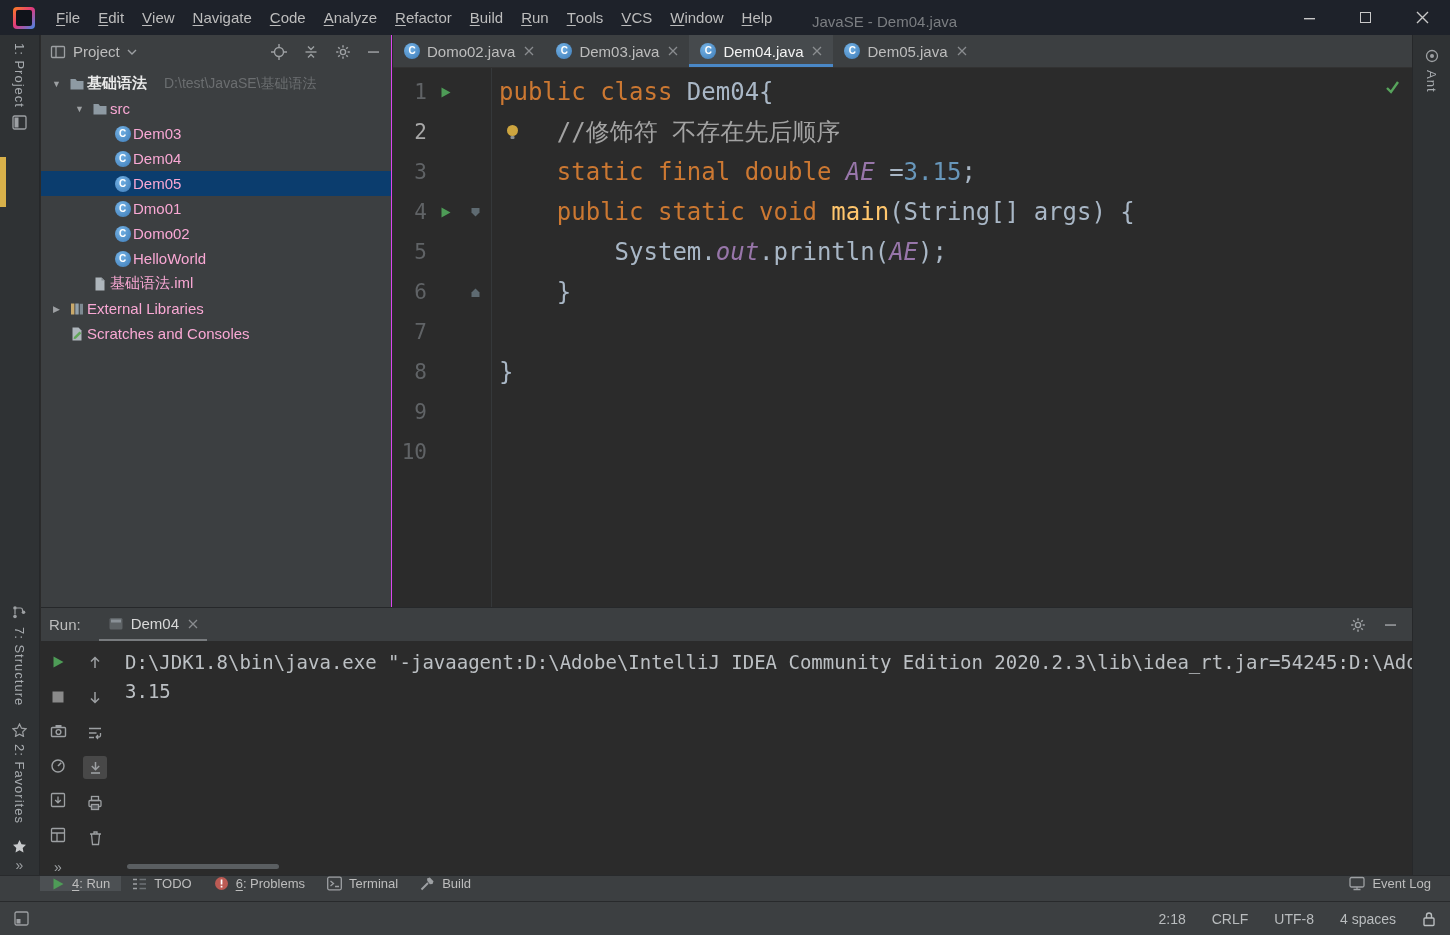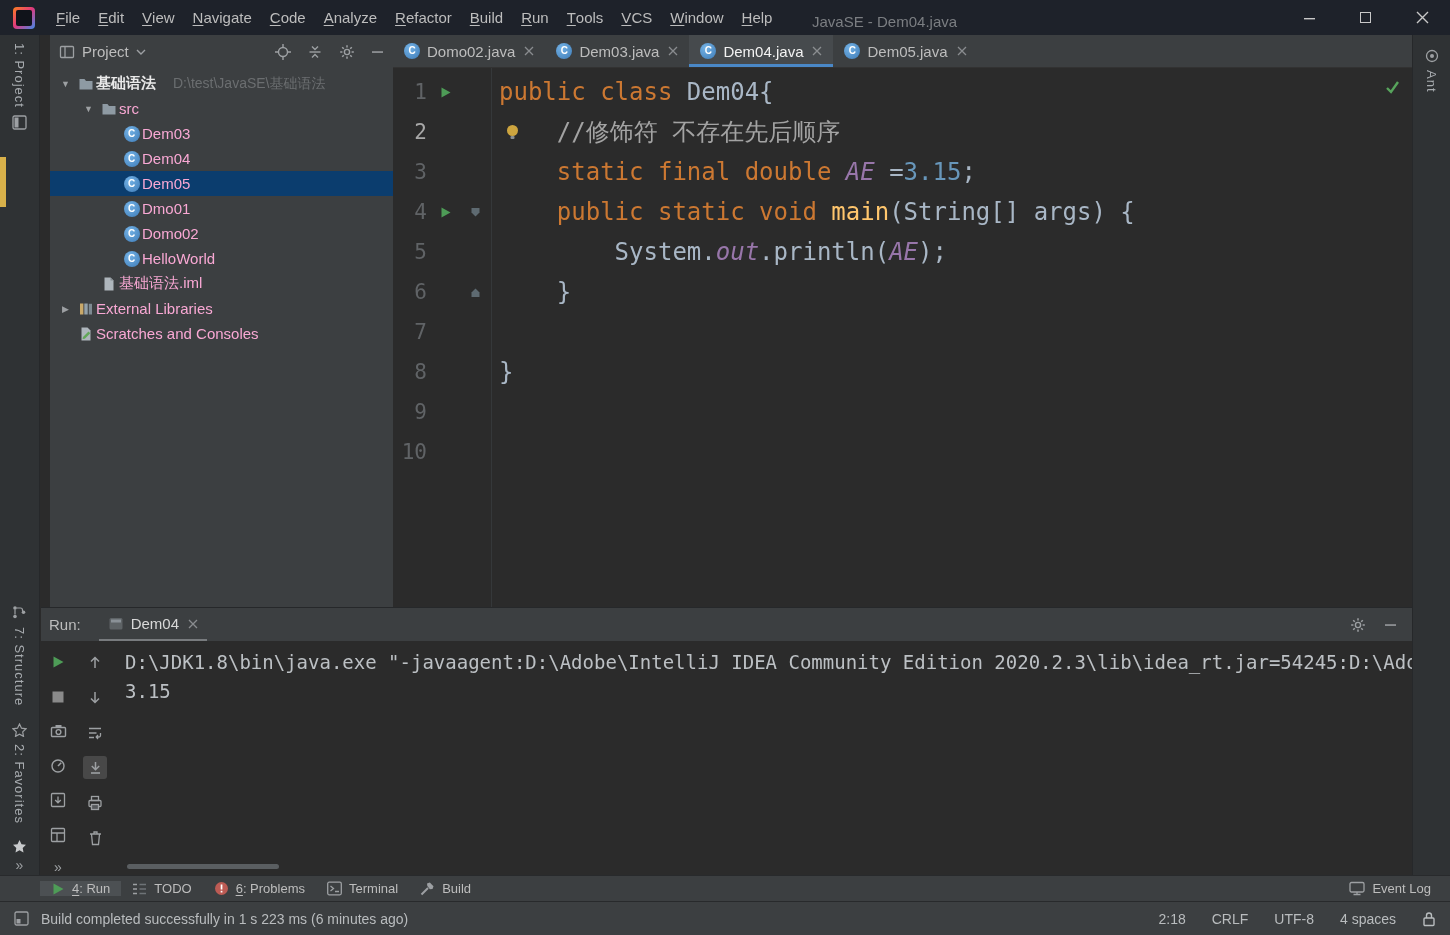--- a/index.html
+++ b/index.html
@@ -26,21 +26,21 @@
 .v-label{writing-mode:vertical-rl;font-size:13px;color:#A8ACB0;letter-spacing:1px;white-space:nowrap}
 .sb-project{top:8px}
 .sb-structure{top:570px}
 .sb-favorites{top:688px}
 .stripe-star{position:absolute;top:804px;left:0;width:100%;display:flex;justify-content:center}
 .stripe-more{position:absolute;top:822px;left:0;width:100%;text-align:center;font-size:14px;color:#9DA0A3}
 .sb-ant{top:14px}
 .yellow-artifact{position:absolute;left:0;top:122px;width:6px;height:50px;background:#D8B14A}
 
 
-.project-panel{position:absolute;left:50px;top:35px;width:351px;height:572px;background:#3C3F41;border-right:6px solid #d946ef}
+.project-panel{position:absolute;left:41px;top:35px;width:351px;height:572px;background:#3C3F41;border-right:1px solid #d946ef}
 .panel-header{height:33px;display:flex;align-items:center;padding:0 10px 0 9px;font-size:15px;color:#BDBDBD;gap:7px}
 .hdr-icons{margin-left:auto;display:flex;align-items:center;gap:16px}
 .hdr-btn{cursor:default}
 .tree{font-size:15px;padding-top:3px}
 .tree-row{height:25px;display:flex;align-items:center;cursor:default;white-space:nowrap;overflow:hidden}
 .tree-row.selected{background:#0B3D6E}
 .chevron{width:19px;flex:0 0 19px;font-size:9px;color:#9DA0A3;text-align:center}
 .tree-ico{width:21px;flex:0 0 21px}
 .tree-label{color:#f9a8d4}
 .tree-label.bold{color:#E9E9E9;font-weight:bold}
@@ -82,21 +82,21 @@
 .run-toolbar{display:flex;flex-direction:column;align-items:center;padding-top:10px;gap:12px}
 .col-a{width:34px}
 .col-b{width:40px}
 .rt-btn{width:24px;height:23px;display:flex;align-items:center;justify-content:center;border-radius:3px}
 .rt-btn.active{background:rgba(255,255,255,.14)}
 .rt-more{color:#9DA0A3;font-size:14px;margin-top:1px}
 .console{flex:1;font-family:"DejaVu Sans Mono","Liberation Mono",monospace;font-size:19px;line-height:29px;padding:7px 0 0 10px;color:#BCC0C4;white-space:pre;overflow:hidden}
 .console-hscroll{position:absolute;left:86px;bottom:6px;width:152px;height:5px;border-radius:3px;background:#5A5E61}
 
 
-.toolbar-bottom{position:absolute;left:0;top:875px;width:1450px;height:26px;background:#3C3F41;border-top:1px solid #282A2C;display:flex;align-items:center;font-size:13px;color:#BDBDBD}
+.toolbar-bottom{position:absolute;left:0;top:875px;width:1450px;height:26px;background:#3C3F41;border-top:1px solid #282A2C;display:flex;align-items:flex-start;font-size:13px;color:#BDBDBD}
 .tb-left{display:flex;align-items:stretch;padding-left:40px}
 .tb-right{margin-left:auto;display:flex;align-items:stretch;padding-right:8px}
 .tb-item{display:flex;align-items:center;gap:7px;padding:0 11px;cursor:default}
 .tb-item.active{background:#4C5053}
 
 
 .statusbar{position:absolute;left:0;top:901px;width:1450px;height:34px;background:#3C3F41;border-top:1px solid #282A2C;display:flex;align-items:center;padding:0 14px;font-size:14px;color:#B9BCBE}
 .sb-msg{margin-left:12px}
 .sb-right{margin-left:auto;display:flex;align-items:center;gap:26px}
 </style>
@@ -657,21 +657,20 @@
       </div>
   </div>
 
   <div class="statusbar">
     <span class="icn">
         <svg width="15" height="15">
           <rect x="1" y="1" width="13" height="13" rx="1.5" fill="none" stroke="#9DA0A3" stroke-width="1.3"></rect>
           <rect x="2.5" y="8" width="4" height="4.5" fill="#9DA0A3"></rect>
         </svg>
       </span>
-    <span class="sb-msg">Build completed successfully in 1 s 223 ms (6 minutes ago)</span>
     <div class="sb-right">
       <span>2:18</span>
       <span>CRLF</span>
       <span>UTF-8</span>
       <span>4 spaces</span>
       <span class="icn">
           <svg width="14" height="16">
             <rect x="2" y="7" width="10" height="7.5" rx="1" fill="none" stroke="#B9BDBF" stroke-width="1.4"></rect>
             <path d="M4.5 7V4.5a2.5 2.5 0 015 0V7" fill="none" stroke="#B9BDBF" stroke-width="1.4"></path>
           </svg>

